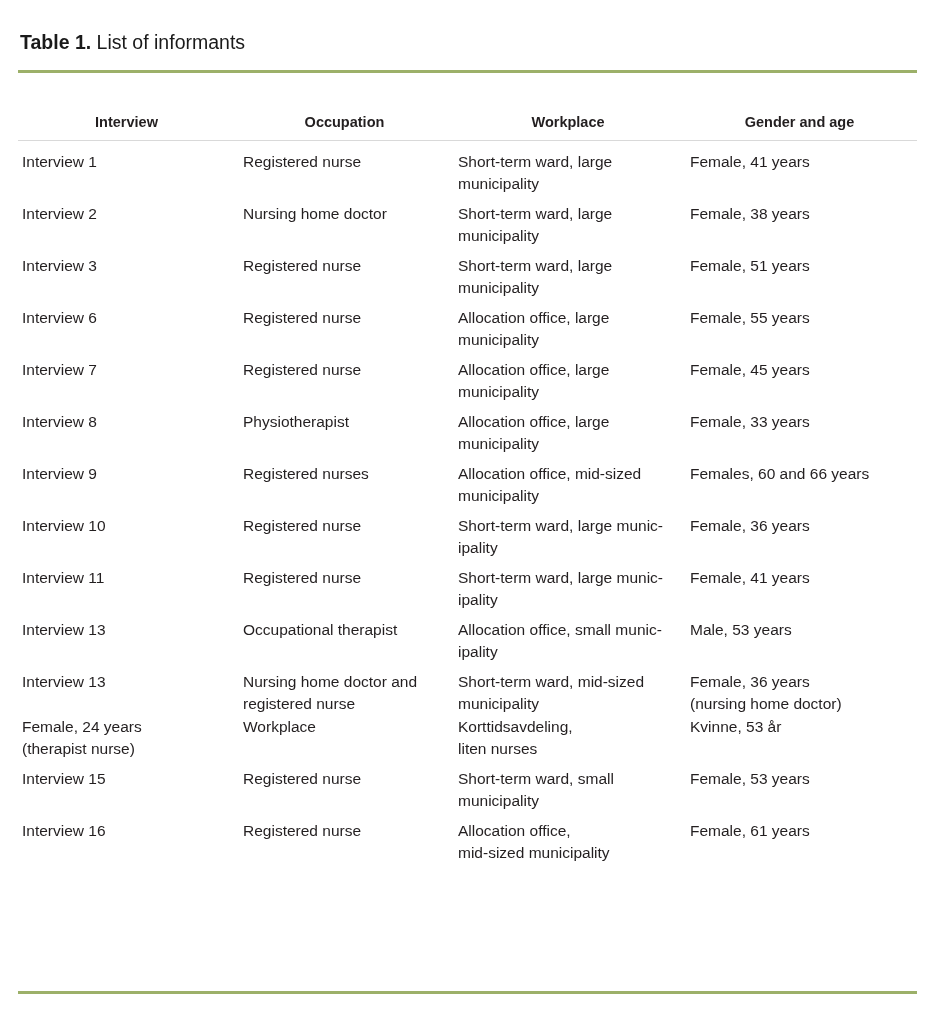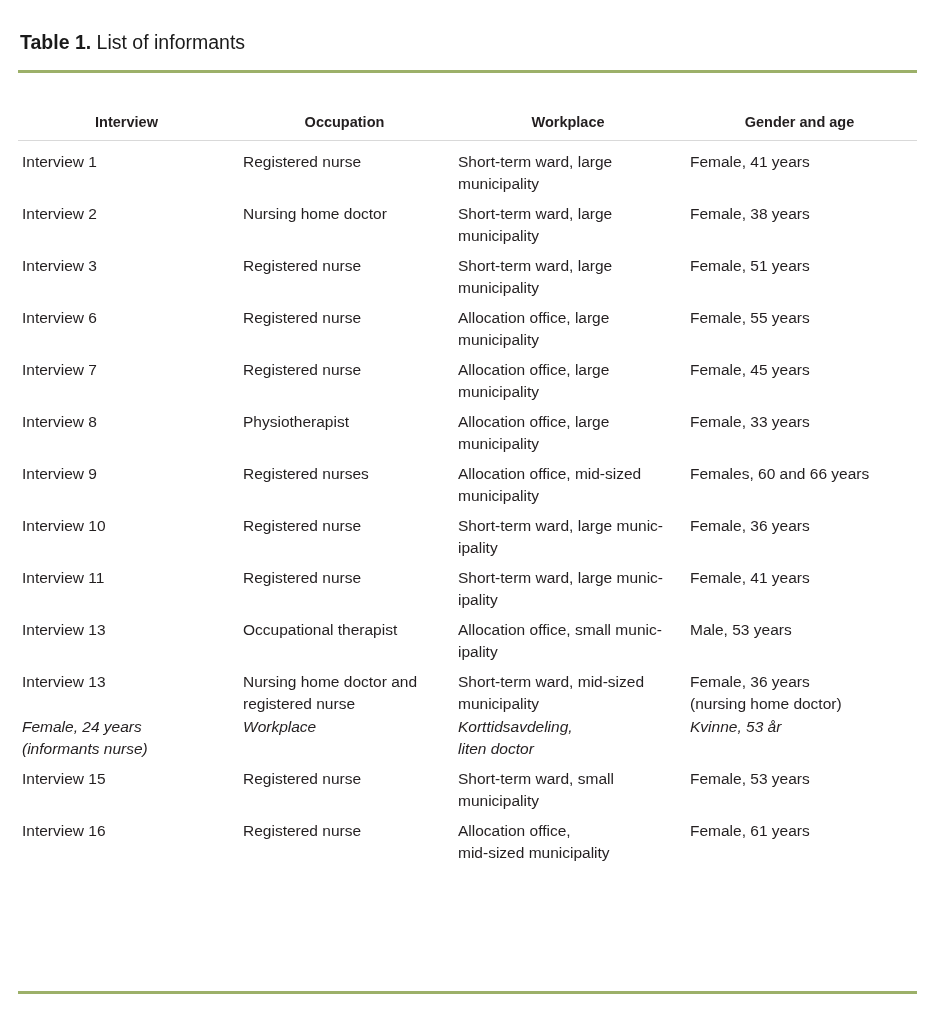--- a/index.html
+++ b/index.html
@@ -85,21 +85,20 @@
     line-height: 22px;
     padding: 8px 8px 0 4px;
     color: #231f20;
   }
   table.informants tbody tr:first-child td {
     padding-top: 10px;
   }
   
   table.informants tr.tight td {
     padding-top: 1px;
-    font-style: italic;
   }
   table.informants tr.tight td .line2 {
     display: block;
   }
   .cell-line { display: block; }
 </style>
 </head>
 <body>
 
 <div id="page">
@@ -290,28 +289,28 @@
             <span class="cell-line line2">municipality</span>
           </td>
           <td>
             <span class="cell-line">Female, 36 years</span>
             <span class="cell-line line2">(nursing home doctor)</span>
           </td>
         </tr>
         <tr class="tight">
           <td>
             <span class="cell-line">Female, 24 years</span>
-            <span class="cell-line line2">(informants nurse)</span>
+            <span class="cell-line line2">(therapist nurse)</span>
           </td>
           <td>
             <span class="cell-line">Workplace</span>
           </td>
           <td>
             <span class="cell-line">Korttidsavdeling,</span>
-            <span class="cell-line line2">liten doctor</span>
+            <span class="cell-line line2">liten nurses</span>
           </td>
           <td>
             <span class="cell-line">Kvinne, 53 år</span>
           </td>
         </tr>
         <tr>
           <td>
             <span class="cell-line">Interview 15</span>
           </td>
           <td>

